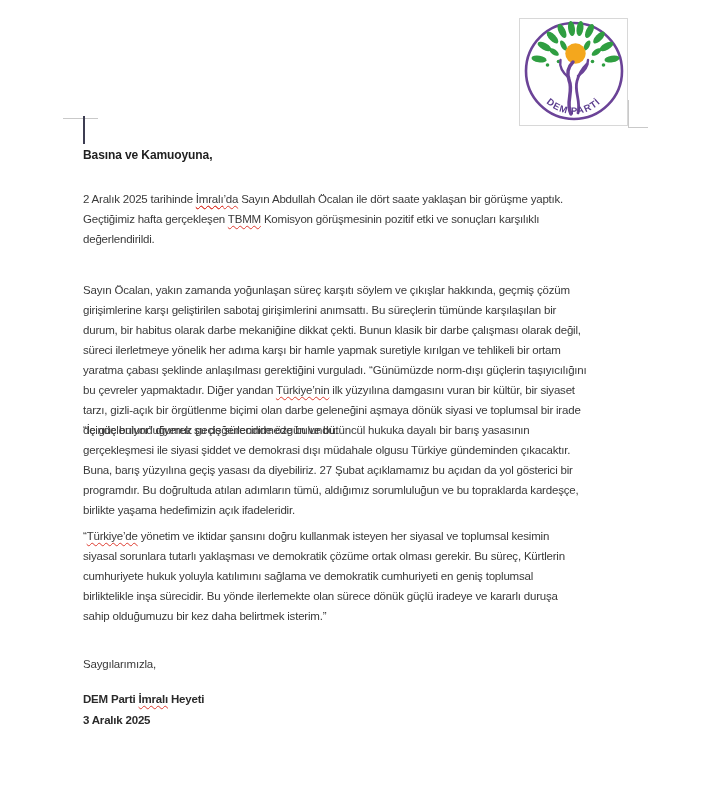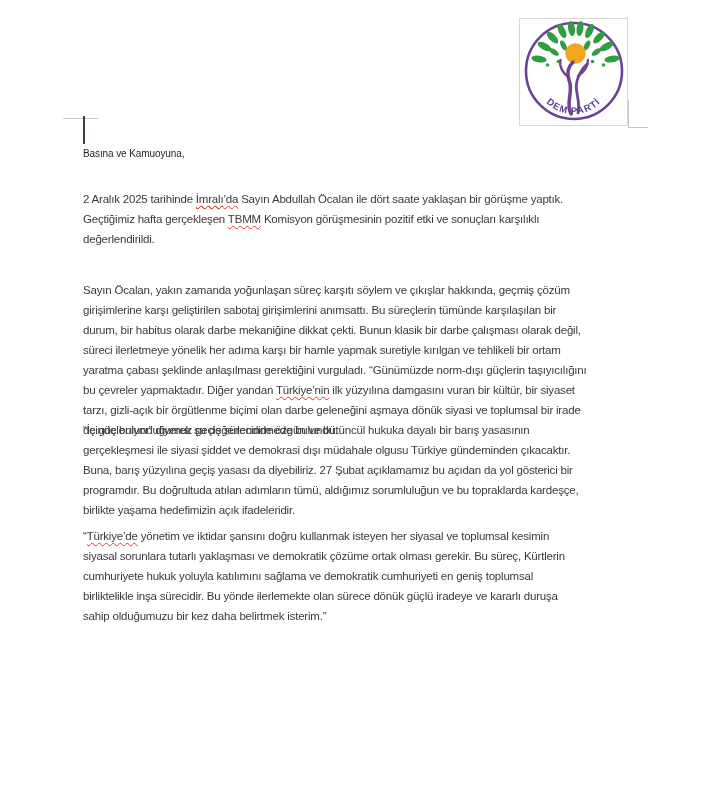--- a/index.html
+++ b/index.html
@@ -8,21 +8,21 @@
     font-family:"Liberation Sans","DejaVu Sans",sans-serif;overflow:hidden;
   }
   .page{position:absolute;inset:0;background:#ffffff;}
   .txt{
     position:absolute;left:83px;width:600px;
     font-size:11.5px;line-height:20px;letter-spacing:-0.2px;
     color:#3a3a3a;white-space:pre-line;
   }
   .heading{
     position:absolute;left:83px;top:148px;
-    font-size:10px;font-weight:normal;letter-spacing:-0.1px;color:#1f1f1f;
+    font-size:12px;font-weight:bold;letter-spacing:-0.1px;color:#1f1f1f;
   }
   .closing{top:654px;}
   .signature{top:689px;font-weight:bold;color:#2b2b2b;line-height:20.5px;}
   .sq{
     text-decoration:underline;
     text-decoration-style:wavy;
     text-decoration-color:#dd3b2f;
     text-decoration-thickness:1px;
     text-underline-offset:2px;
     margin-top:9px;
@@ -102,14 +102,17 @@
 gerçekleşmesi ile siyasi şiddet ve demokrasi dışı müdahale olgusu Türkiye gündeminden çıkacaktır.
 Buna, barış yüzyılına geçiş yasası da diyebiliriz. 27 Şubat açıklamamız bu açıdan da yol gösterici bir
 programdır. Bu doğrultuda atılan adımların tümü, aldığımız sorumluluğun ve bu topraklarda kardeşçe,
 birlikte yaşama hedefimizin açık ifadeleridir.</div>
   <div class="txt" style="top:526px">“<span class="sq">Türkiye’de</span> yönetim ve iktidar şansını doğru kullanmak isteyen her siyasal ve toplumsal kesimin
 siyasal sorunlara tutarlı yaklaşması ve demokratik çözüme ortak olması gerekir. Bu süreç, Kürtlerin
 cumhuriyete hukuk yoluyla katılımını sağlama ve demokratik cumhuriyeti en geniş toplumsal
 birliktelikle inşa sürecidir. Bu yönde ilerlemekte olan sürece dönük güçlü iradeye ve kararlı duruşa
 sahip olduğumuzu bir kez daha belirtmek isterim.”</div>
 
+  <div class="txt closing">Saygılarımızla,</div>
+  <div class="txt signature">DEM Parti <span class="sq">İmralı</span> Heyeti
+3 Aralık 2025</div>
 
 </div>
 
 </body></html>

